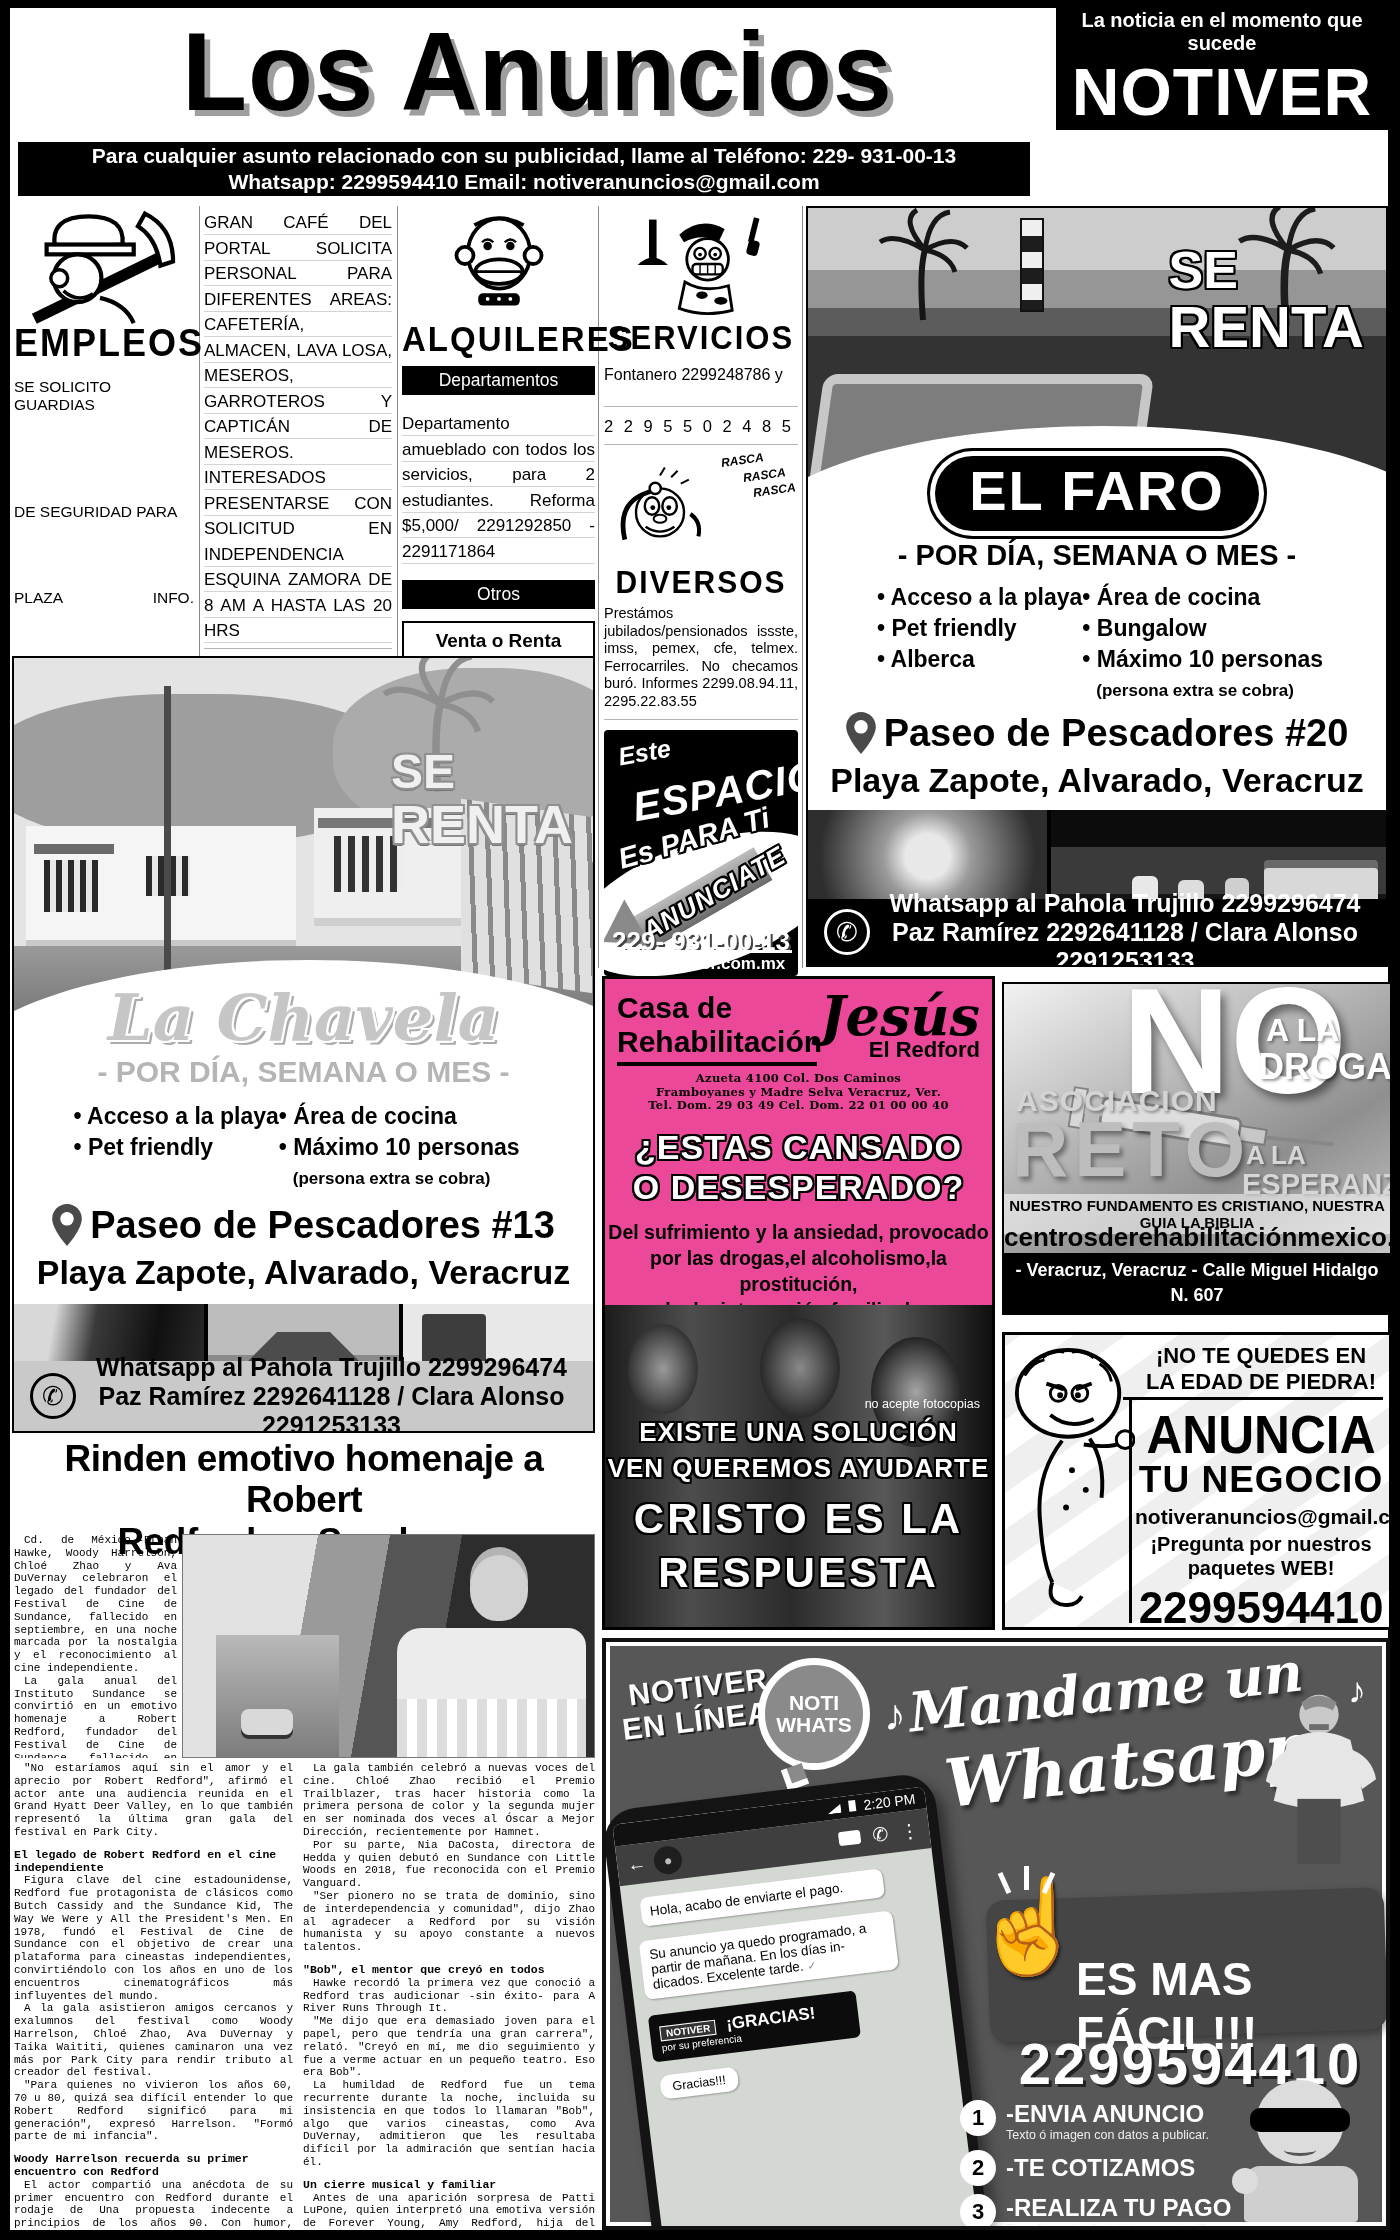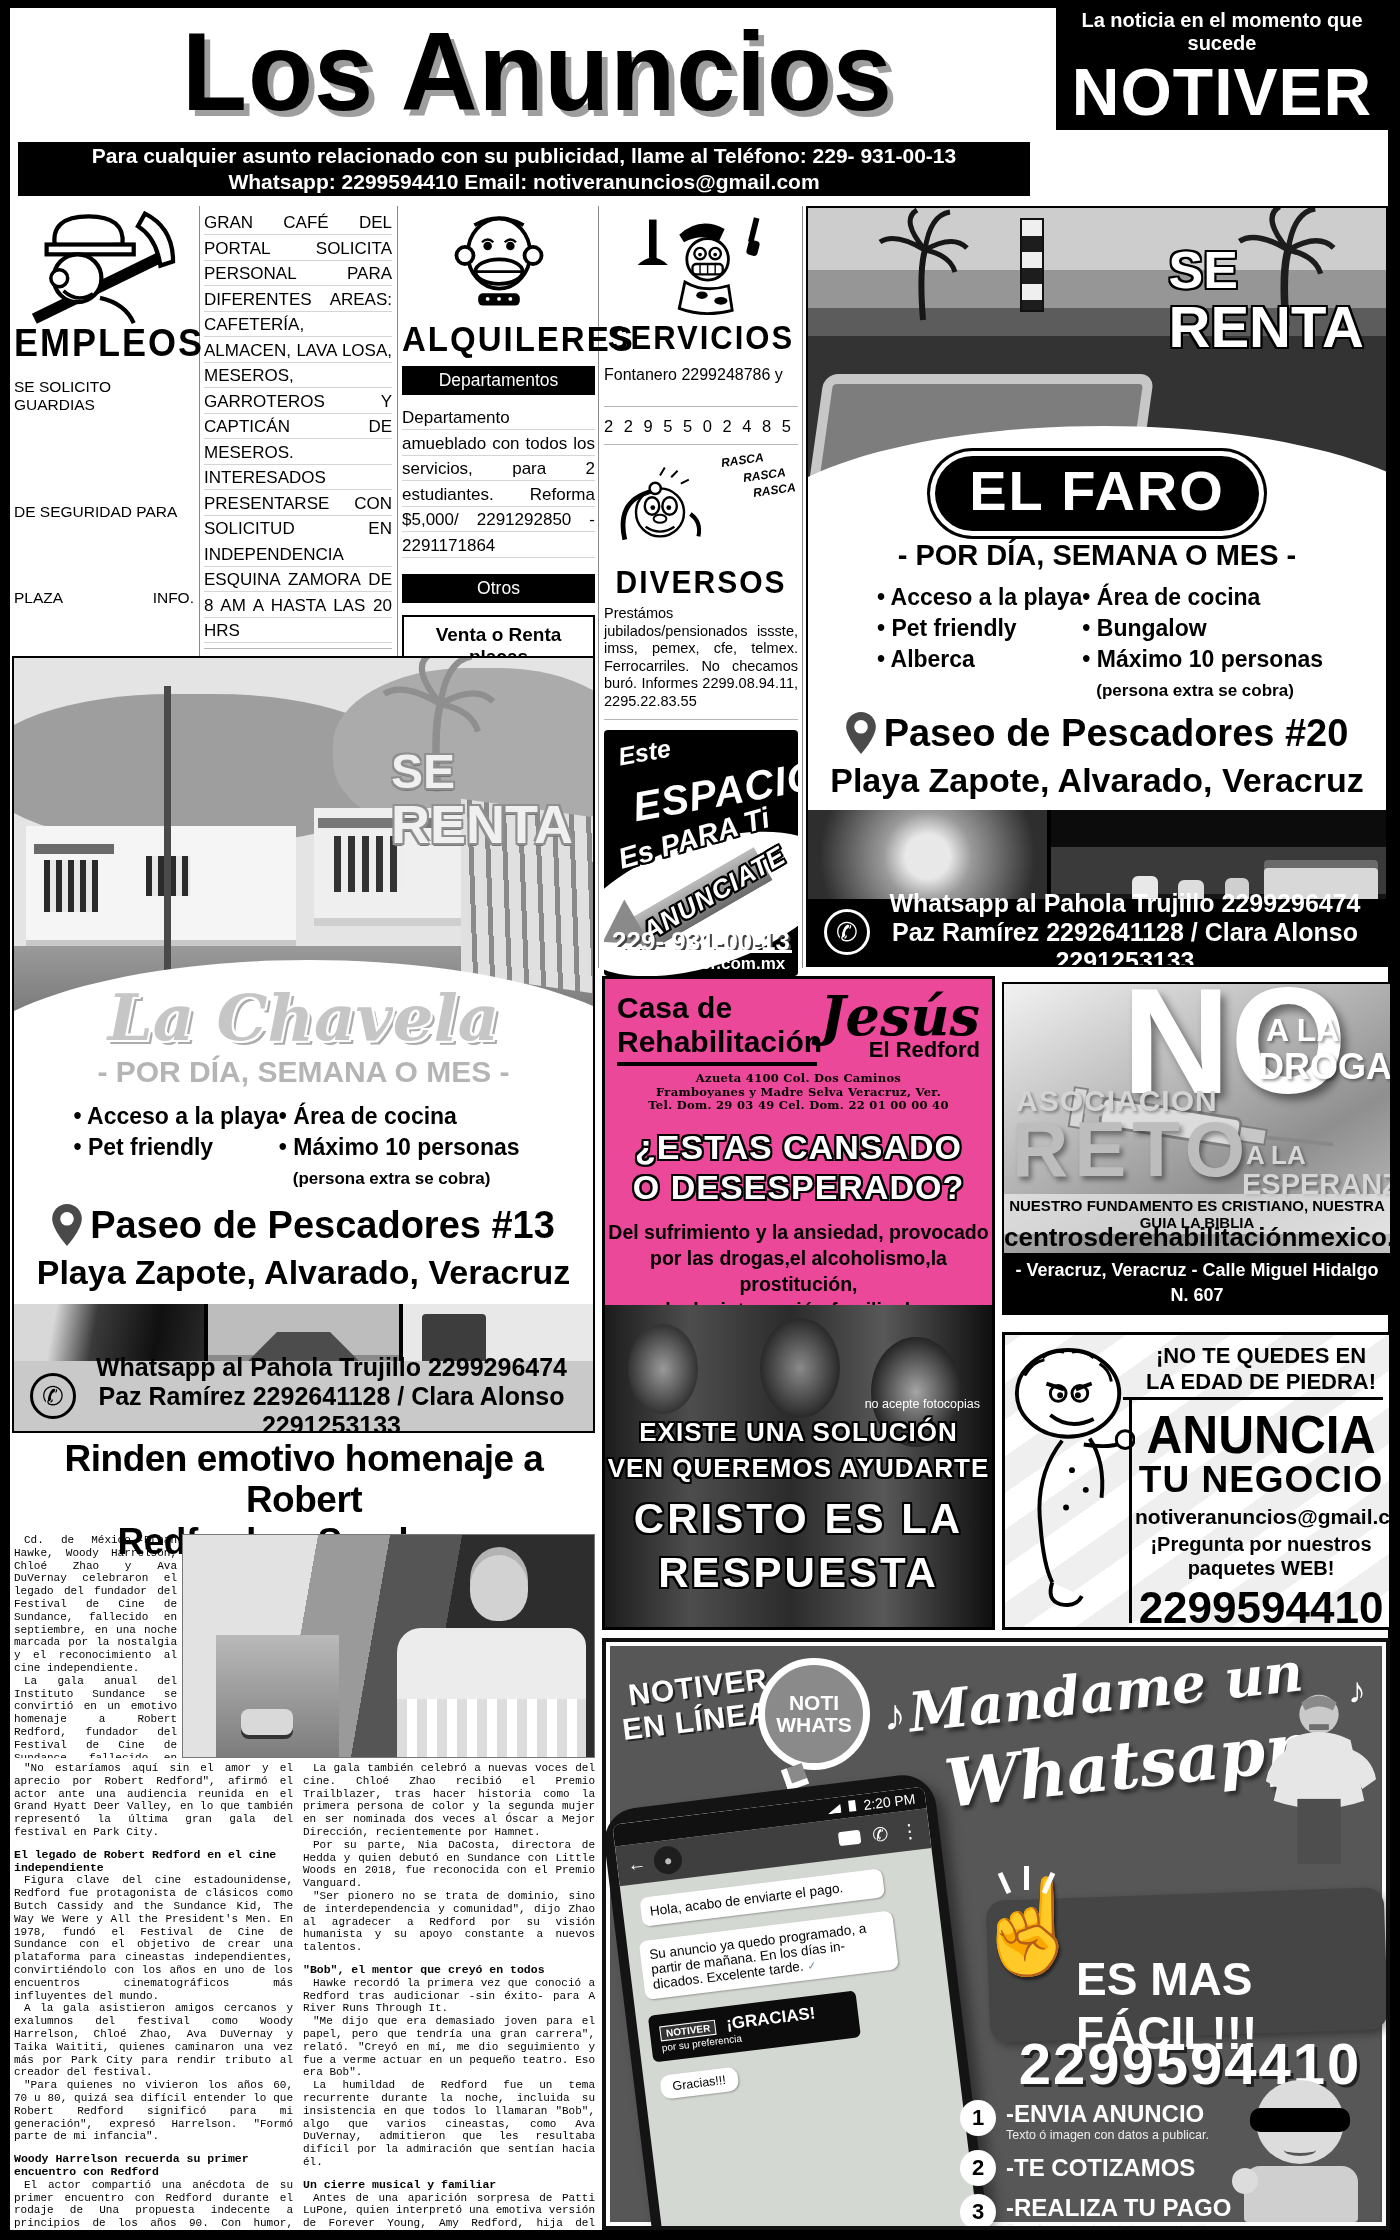--- a/index.html
+++ b/index.html
@@ -112,21 +112,21 @@
         <ellipse cx="60" cy="63" rx="25" ry="13" fill="#fff" stroke="#000" stroke-width="4"></ellipse>
         <path d="M36 63 h48" stroke="#000" stroke-width="3"></path>
         <rect x="38" y="86" width="44" height="13" rx="5" fill="#000"></rect>
         <circle cx="48" cy="92" r="2" fill="#fff"></circle>
           <circle cx="60" cy="92" r="2" fill="#fff"></circle>
           <circle cx="72" cy="92" r="2" fill="#fff"></circle>
       </svg>
     </div>
     <div class="c-ttl" style="font-size:33px">ALQUILERES</div>
     <div class="blackbar" style="margin-top:8px">Departamentos</div>
-    <div class="jtext ruled" style="margin-top:10px;font-size:17px;line-height:25.5px">Departamento amueblado con todos los servicios, para 2 estudiantes. Reforma $5,000/ 2291292850 - 2291171864</div>
+    <div class="jtext ruled" style="margin-top:16px;font-size:17px;line-height:25.5px">Departamento amueblado con todos los servicios, para 2 estudiantes. Reforma $5,000/ 2291292850 - 2291171864</div>
     <div class="blackbar" style="margin-top:16px">Otros</div>
     <div style="margin-top:12px;border:2.5px solid #000;height:98px;padding:7px 4px;text-align:center">
       <div style="font-size:19px;font-weight:800">Venta o Renta placas</div>
       <div style="font-size:19px;font-weight:800;margin-top:30px">taxi 2292.21.20.98</div>
     </div>
   </div>
 
   <div class="abs" style="left:604px;top:212px;width:194px">
     <div class="ctr">
       <svg width="150" height="104" viewBox="0 0 150 110">

